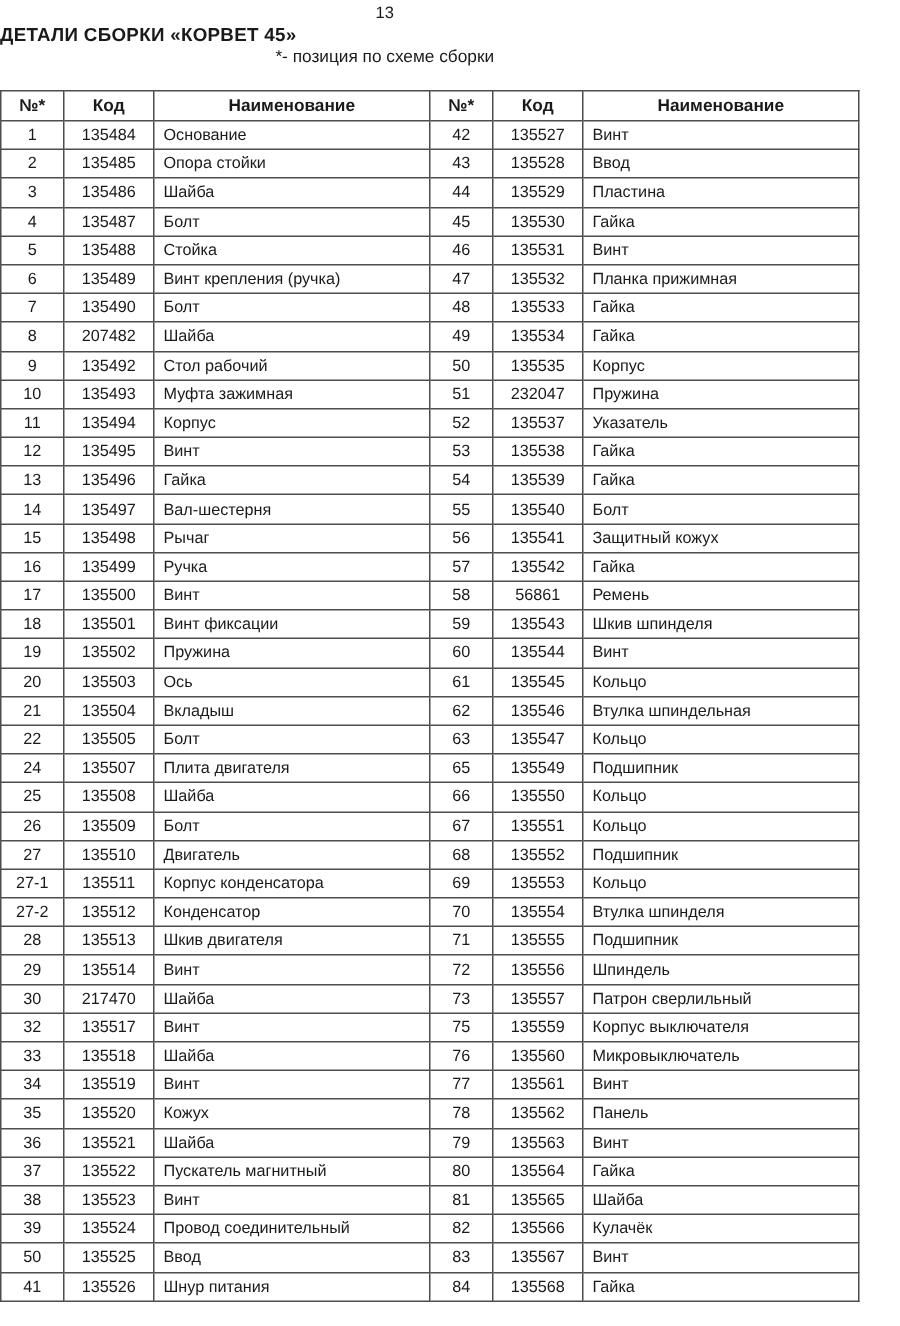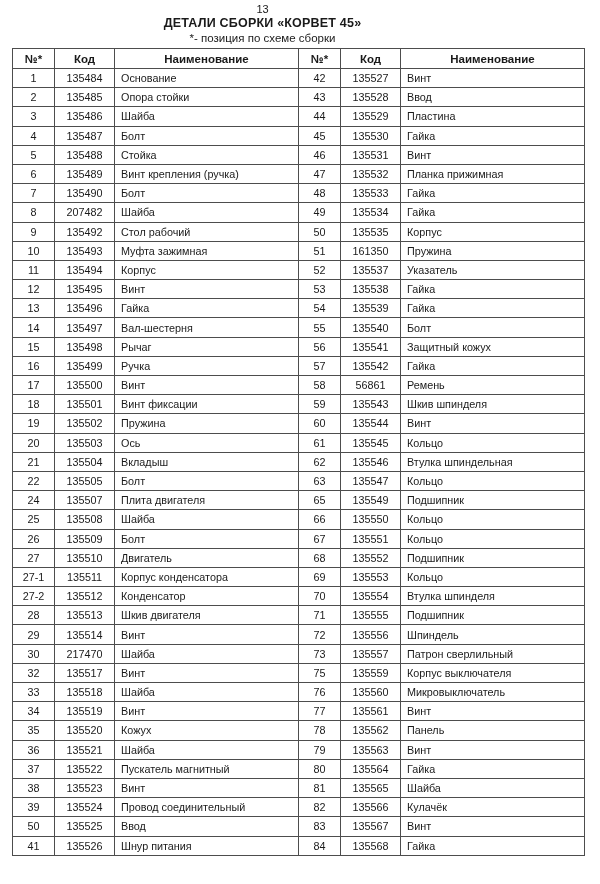--- a/index.html
+++ b/index.html
@@ -3,40 +3,40 @@
 <meta charset="utf-8">
 <style>
   * { margin: 0; padding: 0; box-sizing: border-box; }
   html, body {
     width: 600px; height: 884px;
     background: #ffffff;
     font-family: "Liberation Sans", sans-serif;
     color: #1a1a1a;
     overflow: hidden;
   }
-  .page { width: 513px; height: 884px; padding-top: 3px; padding-left: 12px; }
+  .page { width: 513px; height: 884px; padding-top: 3px; }
   .page-number {
     text-align: center;
     font-size: 11px;
     line-height: 13px;
     font-weight: normal;
   }
   .doc-title {
-    text-align: center;
+    text-align: left;
     font-size: 12.5px;
     line-height: 15px;
     font-weight: bold;
     letter-spacing: 0.2px;
   }
   .doc-subtitle {
     text-align: center;
     font-size: 11.5px;
     line-height: 14px;
     font-weight: normal;
-    margin-bottom: 3px;
+    margin-bottom: 15px;
   }
   table.parts {
     width: 572px;
     height: 808px;
     margin: 0 auto;
     border-collapse: collapse;
     table-layout: fixed;
   }
   table.parts th, table.parts td {
     border: 1px solid #4d4d4d;
@@ -168,21 +168,21 @@
     <td class="num">50</td>
     <td class="code">135535</td>
     <td class="name">Корпус</td>
   </tr>
 
   <tr>
     <td class="num">10</td>
     <td class="code">135493</td>
     <td class="name">Муфта зажимная</td>
     <td class="num">51</td>
-    <td class="code">161350</td>
+    <td class="code">232047</td>
     <td class="name">Пружина</td>
   </tr>
 
   <tr>
     <td class="num">11</td>
     <td class="code">135494</td>
     <td class="name">Корпус</td>
     <td class="num">52</td>
     <td class="code">135537</td>
     <td class="name">Указатель</td>

